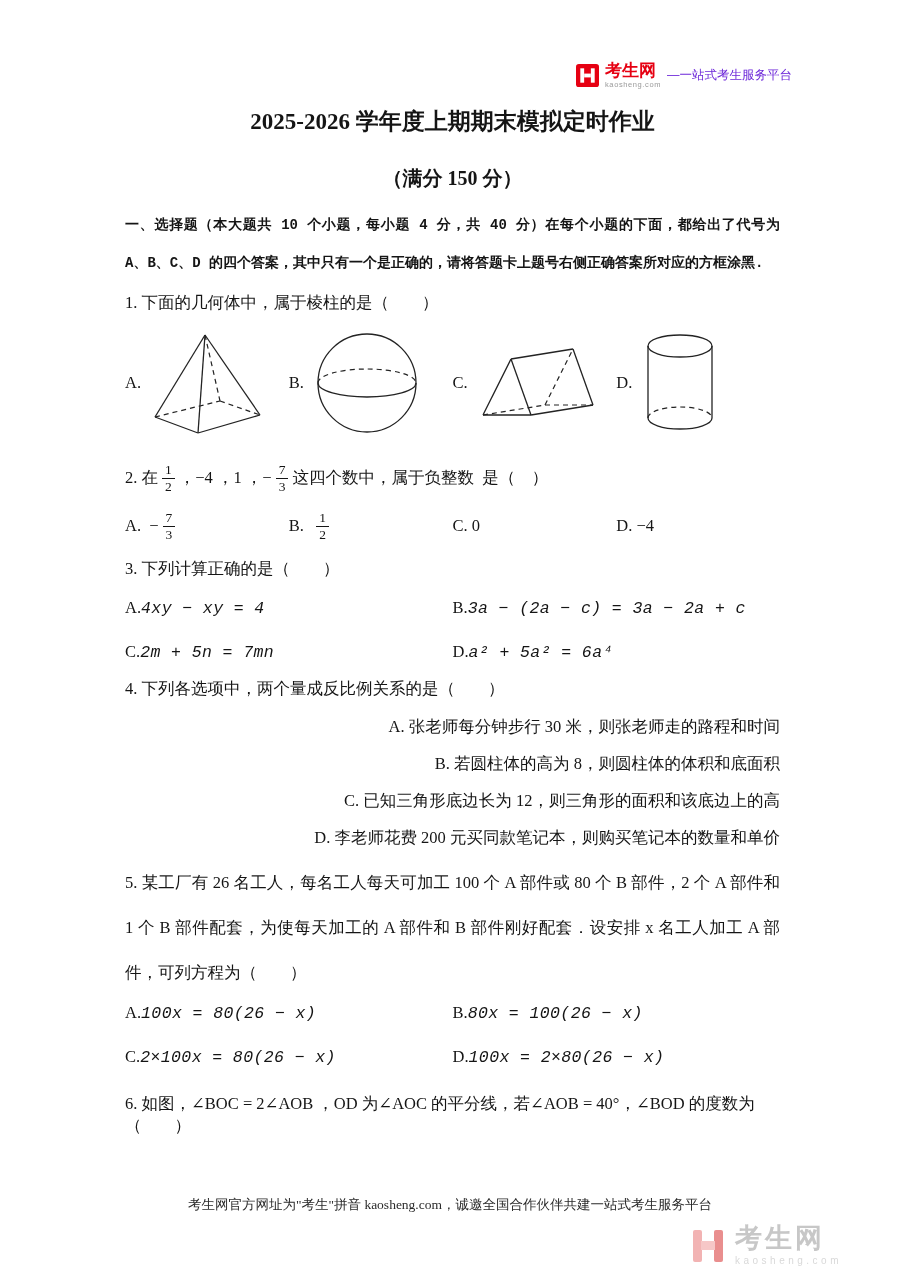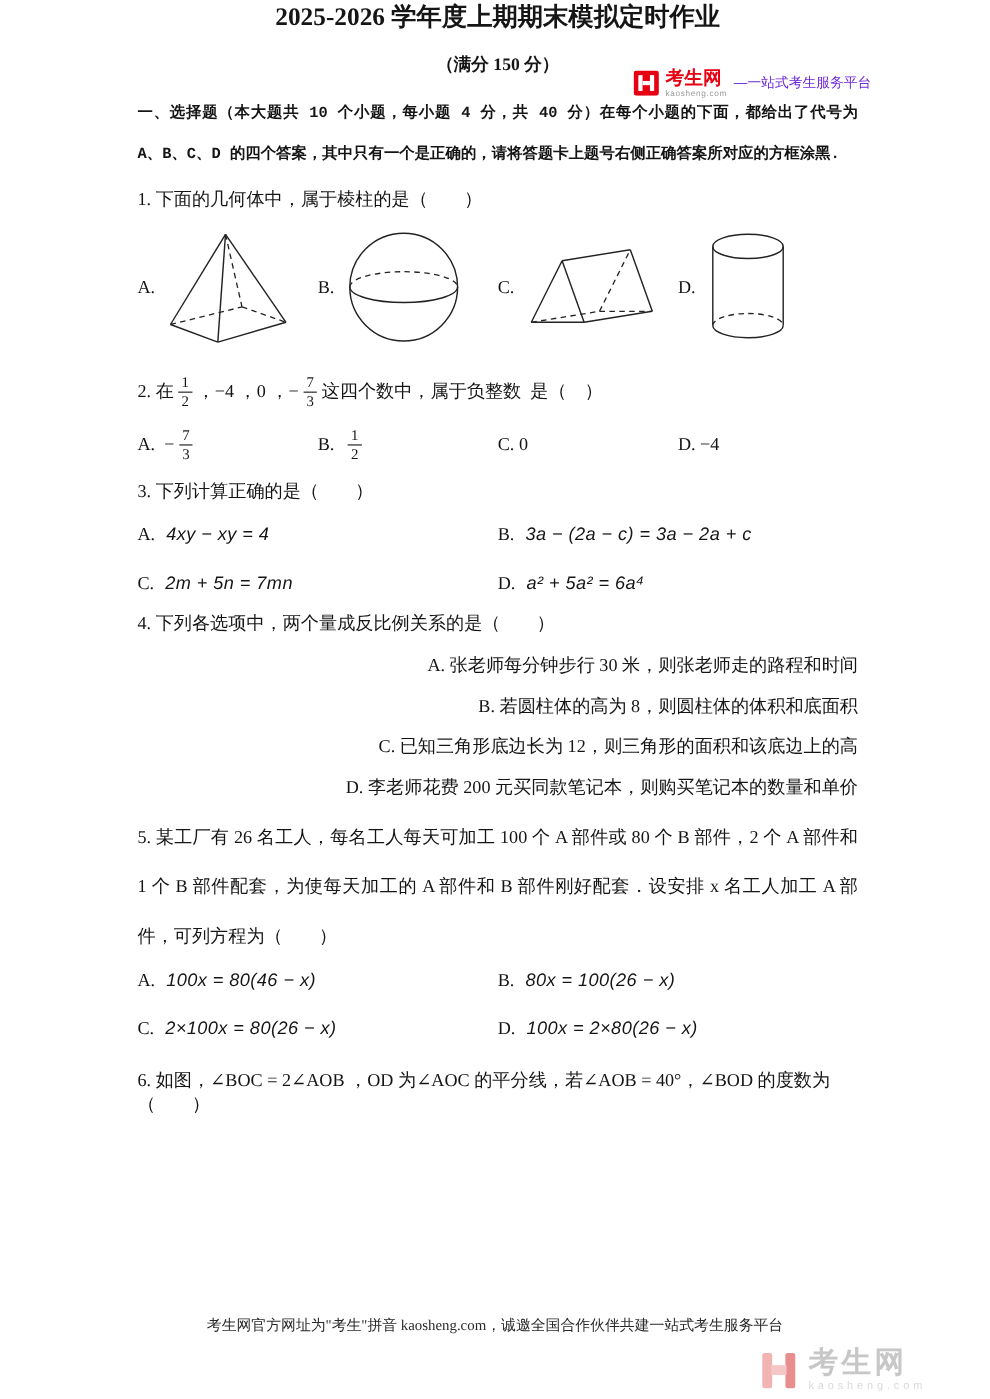--- a/index.html
+++ b/index.html
@@ -8,23 +8,23 @@
   .content{padding:0 78px 0 83px;}
 
   
   .brand{position:absolute;top:62px;right:66px;display:flex;align-items:center;}
   .brand-icon{width:23px;height:23px;margin-right:6px;}
   .brand-col{display:flex;flex-direction:column;line-height:1;}
   .brand-name{color:#e60012;font-weight:bold;font-size:17px;font-family:"Liberation Sans",sans-serif;}
   .brand-domain{color:#9a9a9a;font-size:7.5px;letter-spacing:.6px;margin-top:2px;font-family:"Liberation Sans",sans-serif;}
   .brand-tagline{color:#6d28d9;font-size:12.5px;margin-left:6px;font-family:"Liberation Sans",sans-serif;}
 
-  .title{text-align:center;font-weight:bold;font-size:23px;margin:0;}
+  .title{text-align:center;font-weight:bold;font-size:23px;margin:0;padding-top:106px;}
   .subtitle{text-align:center;font-weight:bold;font-size:22px;margin:0;padding-top:24px;}
-  .score{text-align:center;font-weight:bold;font-size:16px;margin:0;padding-top:18px;}
+  .score{text-align:center;font-weight:bold;font-size:20px;margin:10px;padding-top:18px;}
 
   .intro{font-weight:bold;font-size:14px;line-height:38px;text-align:justify;margin:14px 0 0 0;font-family:Liberation Mono, monospace;}
 
   .stem{font-size:16.5px;margin:16px 0 0 0;}
   .stem-tight{font-size:16.5px;margin:10px 0 0 0;}
 
   .figures{display:flex;align-items:center;margin-top:10px;height:118px;}
   .fig{display:flex;align-items:center;flex:1;}
   .fig-label{font-size:16.5px;margin-right:7px;}
   svg.shape{display:block;}
@@ -34,21 +34,21 @@
   .mathline{display:flex;align-items:center;font-size:16.5px;margin-top:20px;white-space:pre;}
   .frac{display:inline-flex;flex-direction:column;align-items:center;font-size:13.5px;line-height:1.15;margin:0 4px;}
   .frac .num{border-bottom:1px solid #151515;padding:0 3px;}
   .frac .den{padding:0 3px;}
 
   .opts-row{display:flex;align-items:center;margin-top:16px;font-size:16.5px;}
   .opts-row .opt{width:25%;display:flex;align-items:center;white-space:pre;}
 
   .grid2{display:grid;grid-template-columns:1fr 1fr;row-gap:24px;margin-top:18px;font-size:16.5px;}
   .gopt{display:flex;align-items:center;white-space:pre;}
-  .expr{font-style:italic;font-family:Liberation Sans, sans-serif;margin-left:10px;letter-spacing:.4px;}
+  .expr{font-style:italic;font-family:Liberation Mono, monospace;letter-spacing:.4px;}
 
   .optline{font-size:16.5px;margin-top:17px;line-height:20px;text-align:right;}
   .para{font-size:16.5px;line-height:45px;text-align:justify;margin:12px 0 0 0;}
 
   .footer{position:absolute;left:0;right:0;bottom:58px;text-align:center;font-size:13.5px;color:#2a2a2a;}
 
   .watermark{position:absolute;right:16px;bottom:6px;display:flex;align-items:center;}
   .wm-icon{width:38px;height:38px;margin-right:8px;}
   .wm-col{display:flex;flex-direction:column;line-height:1;}
   .wm-name{color:#c7c7c7;font-weight:bold;font-size:27px;letter-spacing:3px;font-family:"Liberation Sans",sans-serif;}
@@ -132,21 +132,21 @@
         </svg>
       </div>
     </div>
 
     <div class="mathline">
       <span>2. 在</span>
       <span class="frac">
         <span class="num">1</span>
         <span class="den">2</span>
       </span>
-      <span>，−4 ，0 ，</span>
+      <span>，−4 ，1 ，</span>
       <span>−</span>
       <span class="frac">
         <span class="num">7</span>
         <span class="den">3</span>
       </span>
       <span>这四个数中，属于负整数  是（　）</span>
     </div>
 
     <div class="opts-row">
       <span class="opt">
@@ -191,21 +191,21 @@
     <div class="stem">4. 下列各选项中，两个量成反比例关系的是（　　）</div>
     <div class="optline">A. 张老师每分钟步行 30 米，则张老师走的路程和时间</div>
     <div class="optline">B. 若圆柱体的高为 8，则圆柱体的体积和底面积</div>
     <div class="optline">C. 已知三角形底边长为 12，则三角形的面积和该底边上的高</div>
     <div class="optline">D. 李老师花费 200 元买同款笔记本，则购买笔记本的数量和单价</div>
 
     <p class="para">5. 某工厂有 26 名工人，每名工人每天可加工 100 个 A 部件或 80 个 B 部件，2 个 A 部件和 1 个 B 部件配套，为使每天加工的 A 部件和 B 部件刚好配套．设安排 x 名工人加工 A 部件，可列方程为（　　）</p>
     <div class="grid2" style="margin-top:8px;">
       <span class="gopt">
         <span>A.</span>
-        <span class="expr">100x = 80(46 − x)</span>
+        <span class="expr">100x = 80(26 − x)</span>
       </span>
       <span class="gopt">
         <span>B.</span>
         <span class="expr">80x = 100(26 − x)</span>
       </span>
       <span class="gopt">
         <span>C.</span>
         <span class="expr">2×100x = 80(26 − x)</span>
       </span>
       <span class="gopt">

